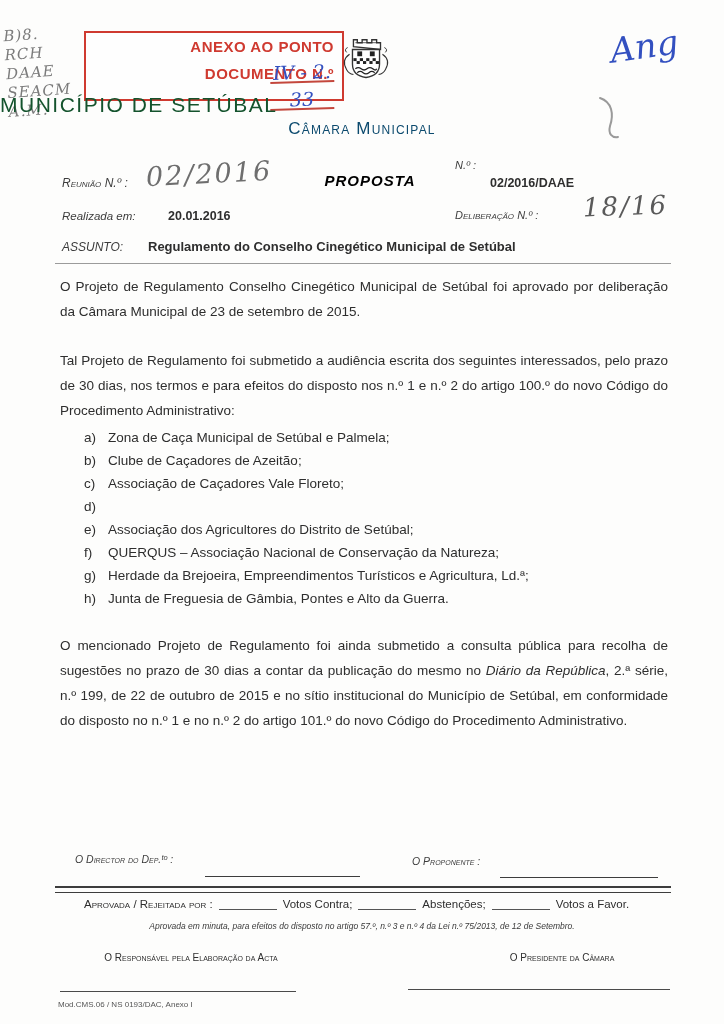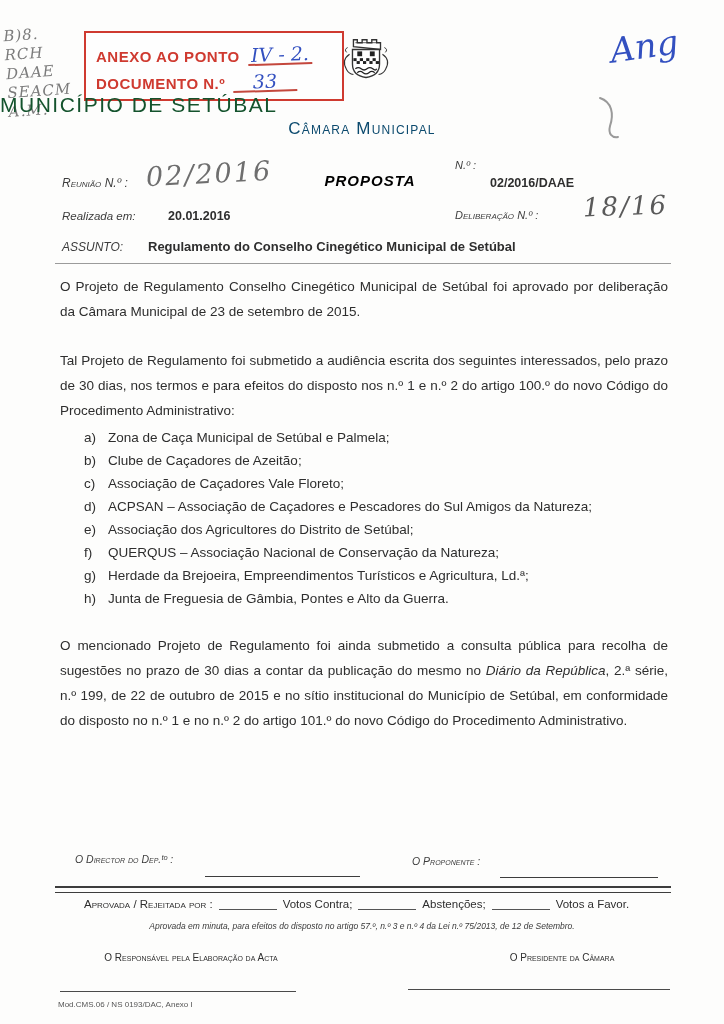--- a/index.html
+++ b/index.html
@@ -12,21 +12,21 @@
   .pencil-notes{
     position:absolute; left:6px; top:24px; width:90px;
     transform:rotate(-4deg);
     font-family:"DejaVu Serif", serif; font-style:italic;
     font-size:15px; line-height:19px; letter-spacing:1px; color:#7b7b7b;
   }
   .stamp{
     position:absolute; left:84px; top:31px; width:238px;
     border:2.5px solid #cf3a30; padding:5px 8px 7px 10px; background:rgba(255,255,255,.6);
   }
-  .stamp-row{display:flex; align-items:flex-end; gap:8px; height:27px;}
+  .stamp-row{display:flex; align-items:flex-end; gap:8px; height:27px;flex-direction:column;}
   .stamp-label{color:#cf3a30; font-weight:700; font-size:15px; letter-spacing:.5px; white-space:nowrap;}
   .stamp-value{
     min-width:64px; text-align:center; border-bottom:2px solid #c4473d;
     font-family:"DejaVu Serif", serif; font-style:italic;
     color:#3350c0; font-size:19px; line-height:18px; transform:rotate(-2deg);
   }
   .ink-initials{
     position:absolute; left:610px; top:26px;
     font-family:"DejaVu Serif", serif; font-style:italic;
     font-size:34px; color:#3350c0; transform:rotate(-8deg);
@@ -188,21 +188,20 @@
     <div class="list-item">
       <span class="list-marker">b)</span>
       <span>Clube de Caçadores de Azeitão;</span>
     </div>
     <div class="list-item">
       <span class="list-marker">c)</span>
       <span>Associação de Caçadores Vale Floreto;</span>
     </div>
     <div class="list-item">
       <span class="list-marker">d)</span>
-      <span>ACPSAN – Associação de Caçadores e Pescadores do Sul Amigos da Natureza;</span>
     </div>
     <div class="list-item">
       <span class="list-marker">e)</span>
       <span>Associação dos Agricultores do Distrito de Setúbal;</span>
     </div>
     <div class="list-item">
       <span class="list-marker">f)</span>
       <span>QUERQUS – Associação Nacional de Conservação da Natureza;</span>
     </div>
     <div class="list-item">

